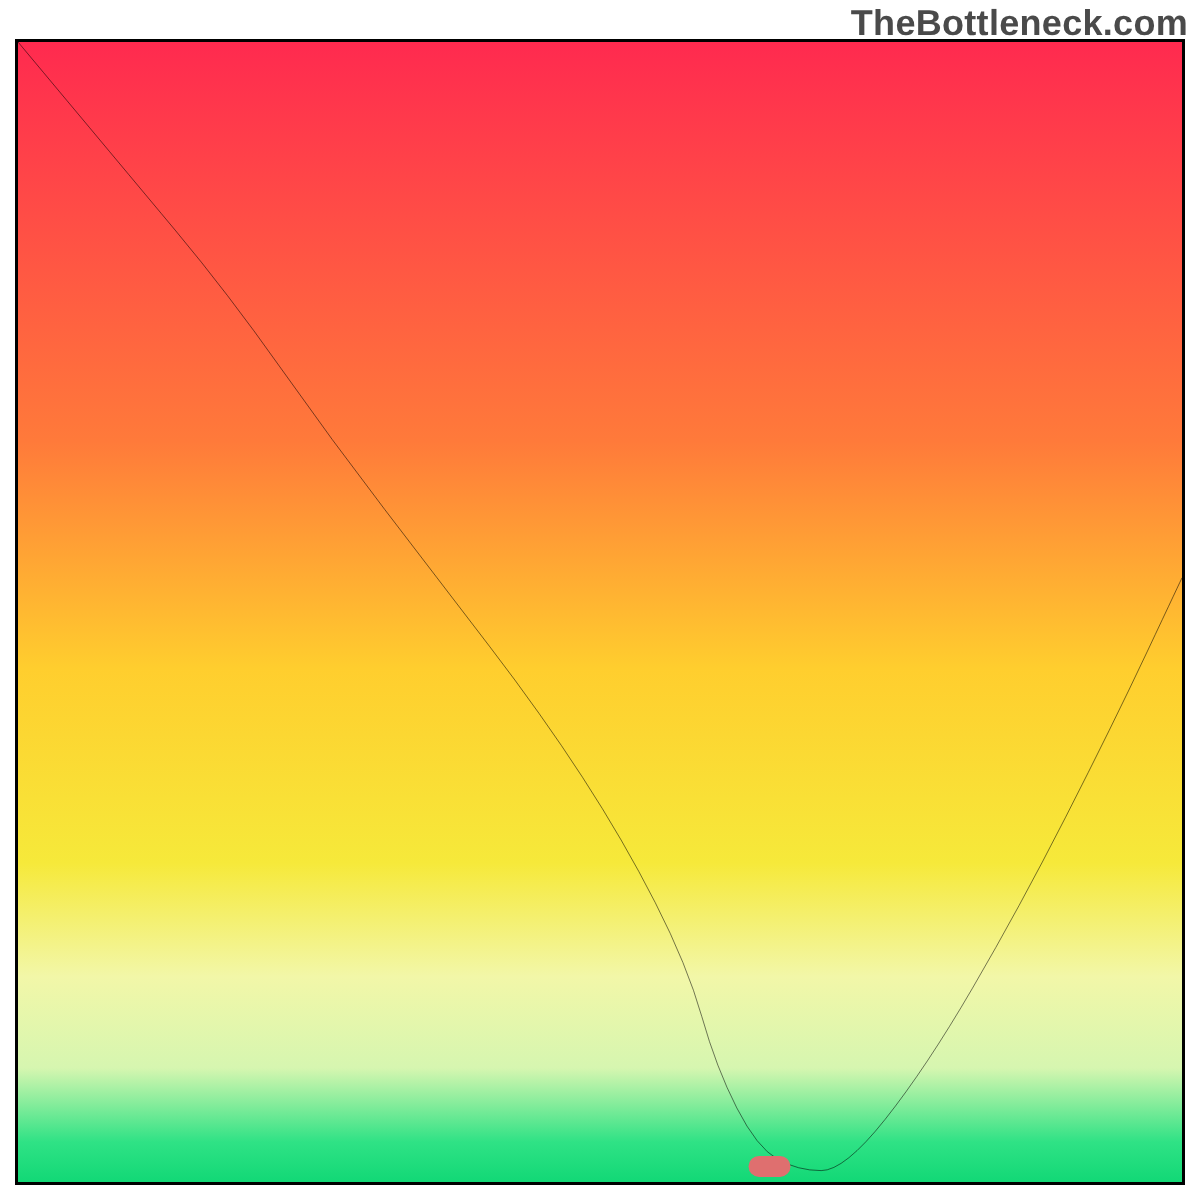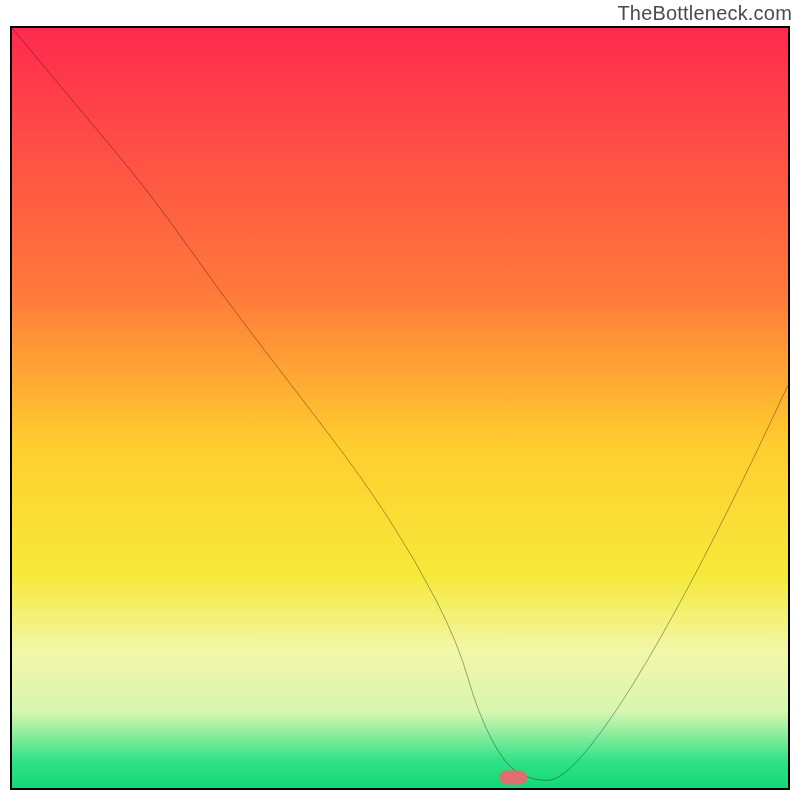--- a/index.html
+++ b/index.html
@@ -13,22 +13,22 @@
   .chart-wrap {
     position: relative;
     width: 800px;
     height: 800px;
     background: #ffffff;
   }
   .watermark {
     position: absolute;
     top: 2px;
     right: 8px;
-    font-size: 20px;
-    font-weight: 400;
+    font-size: 24px;
+    font-weight: 700;
     color: #4a4a4a;
     letter-spacing: 0.2px;
   }
   .plot-area {
     position: absolute;
     left: 10px;
     right: 10px;
     top: 26px;
     bottom: 10px;
     border: 2px solid #000000;

